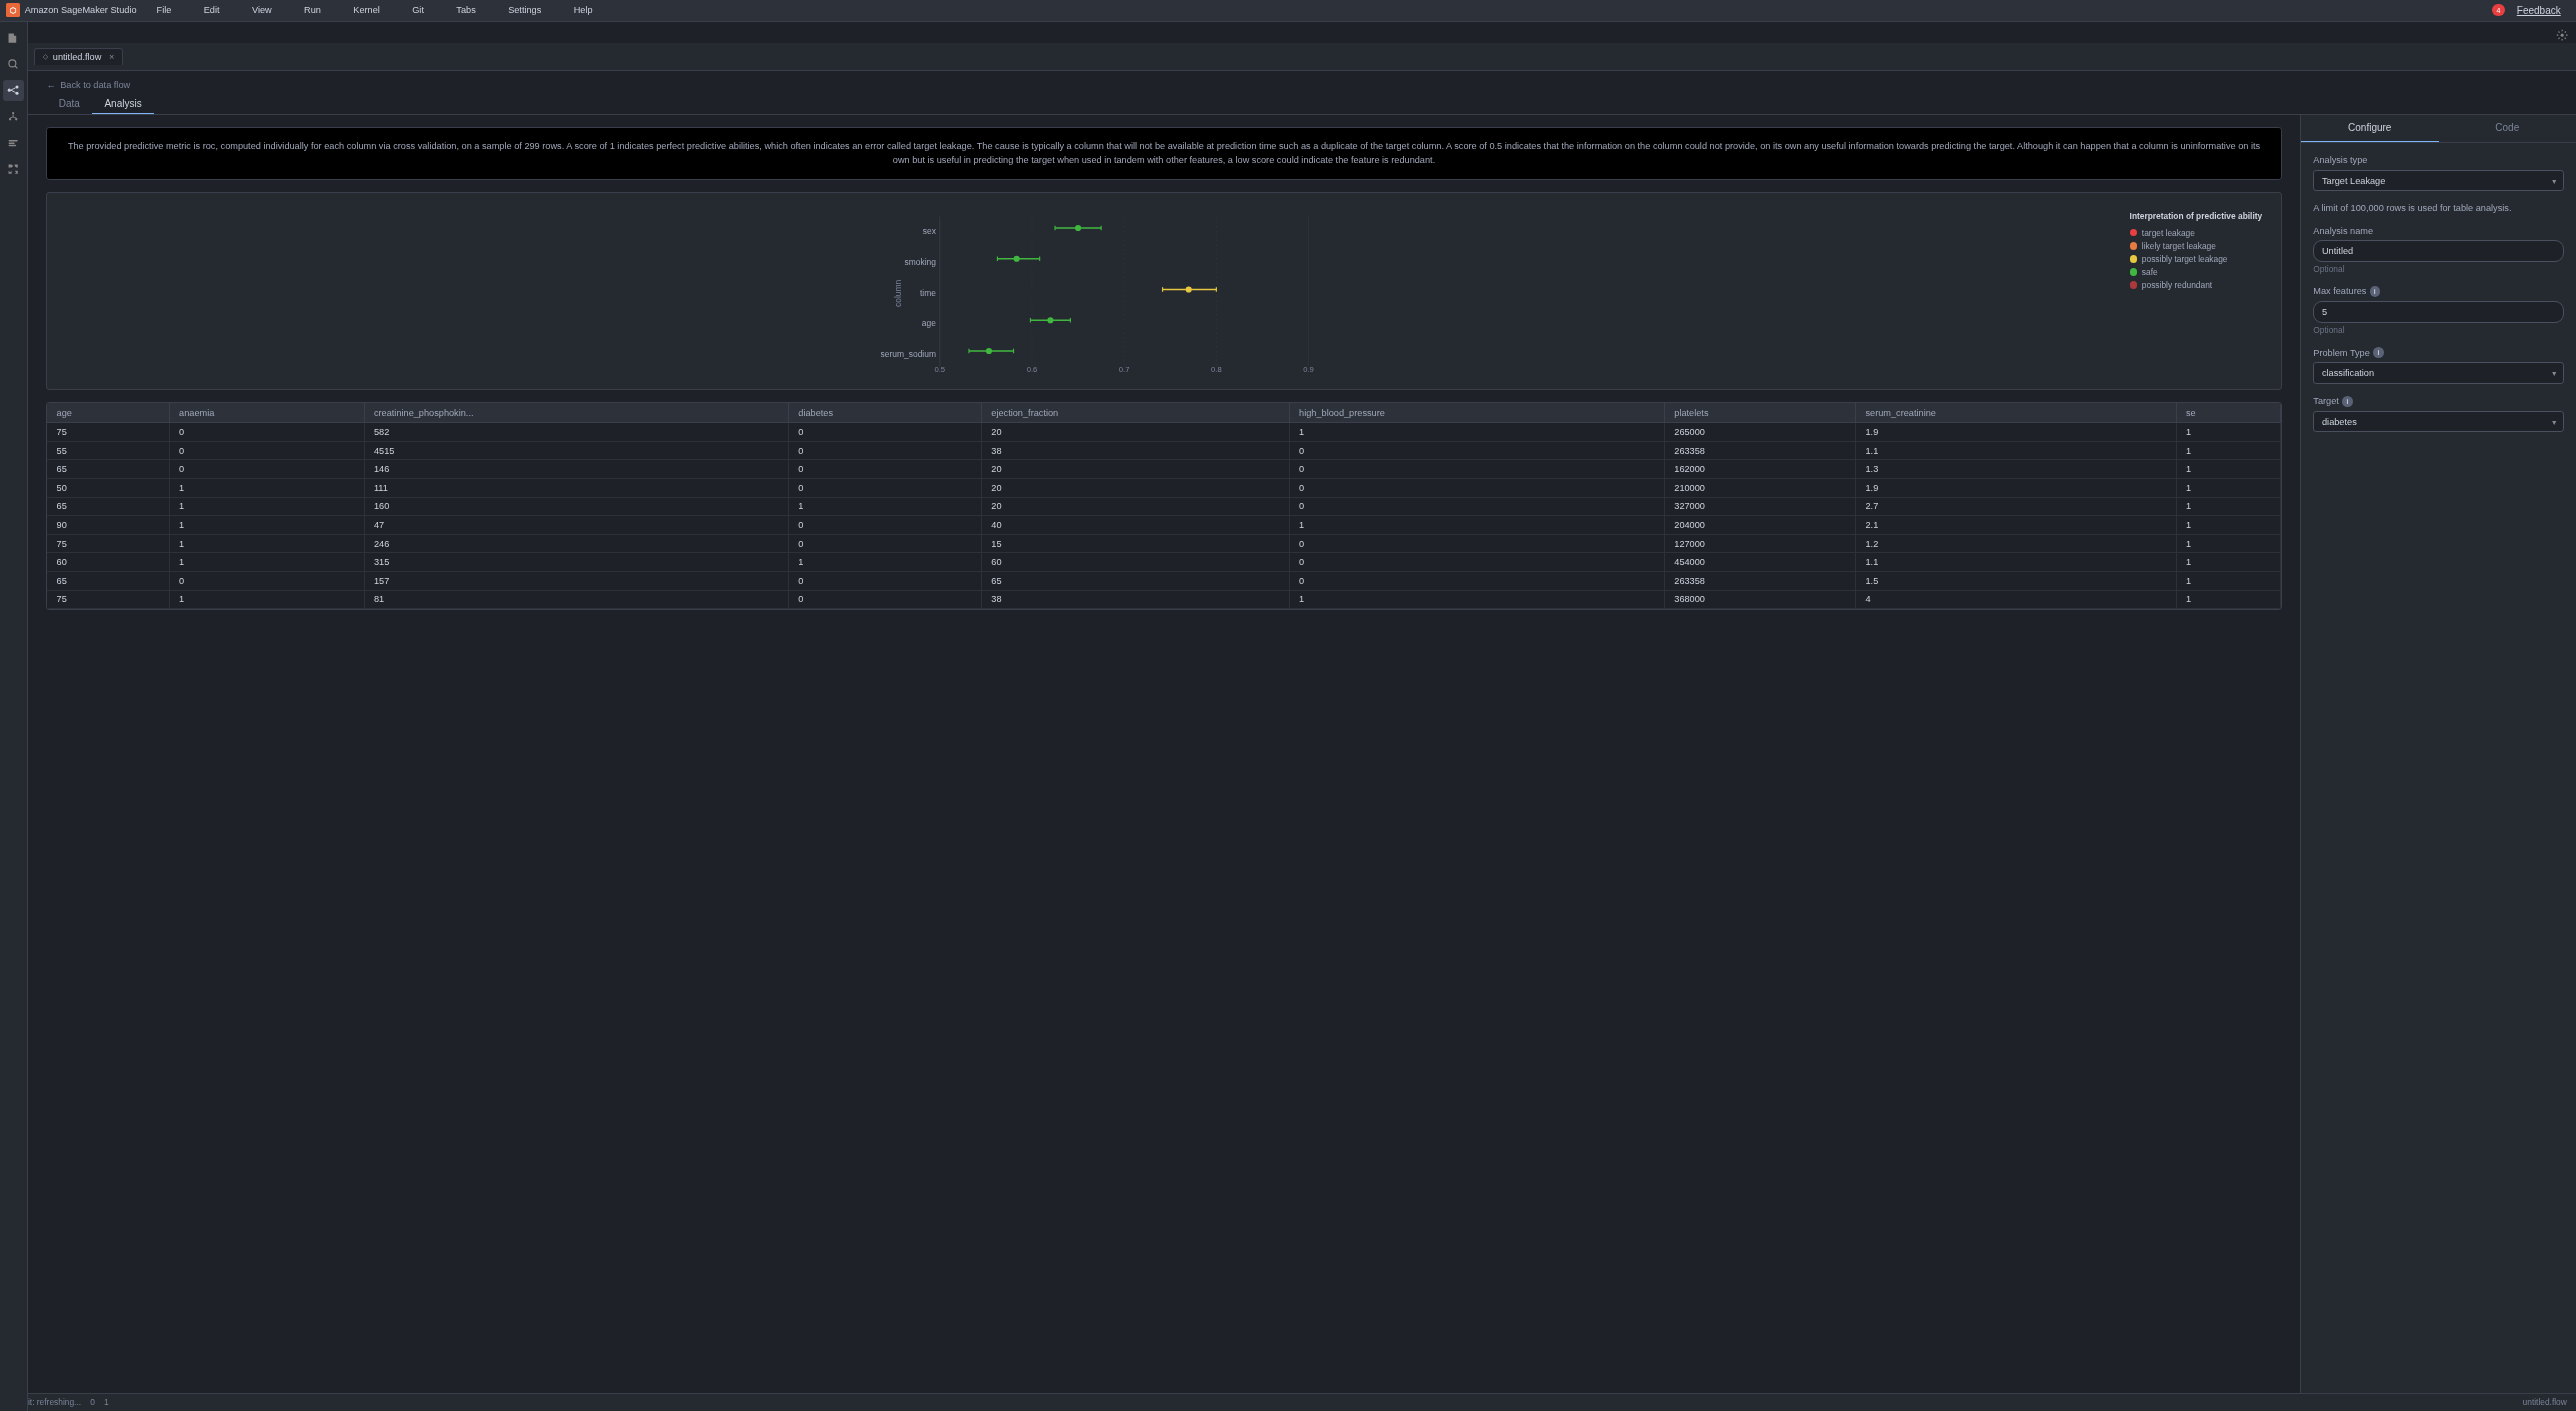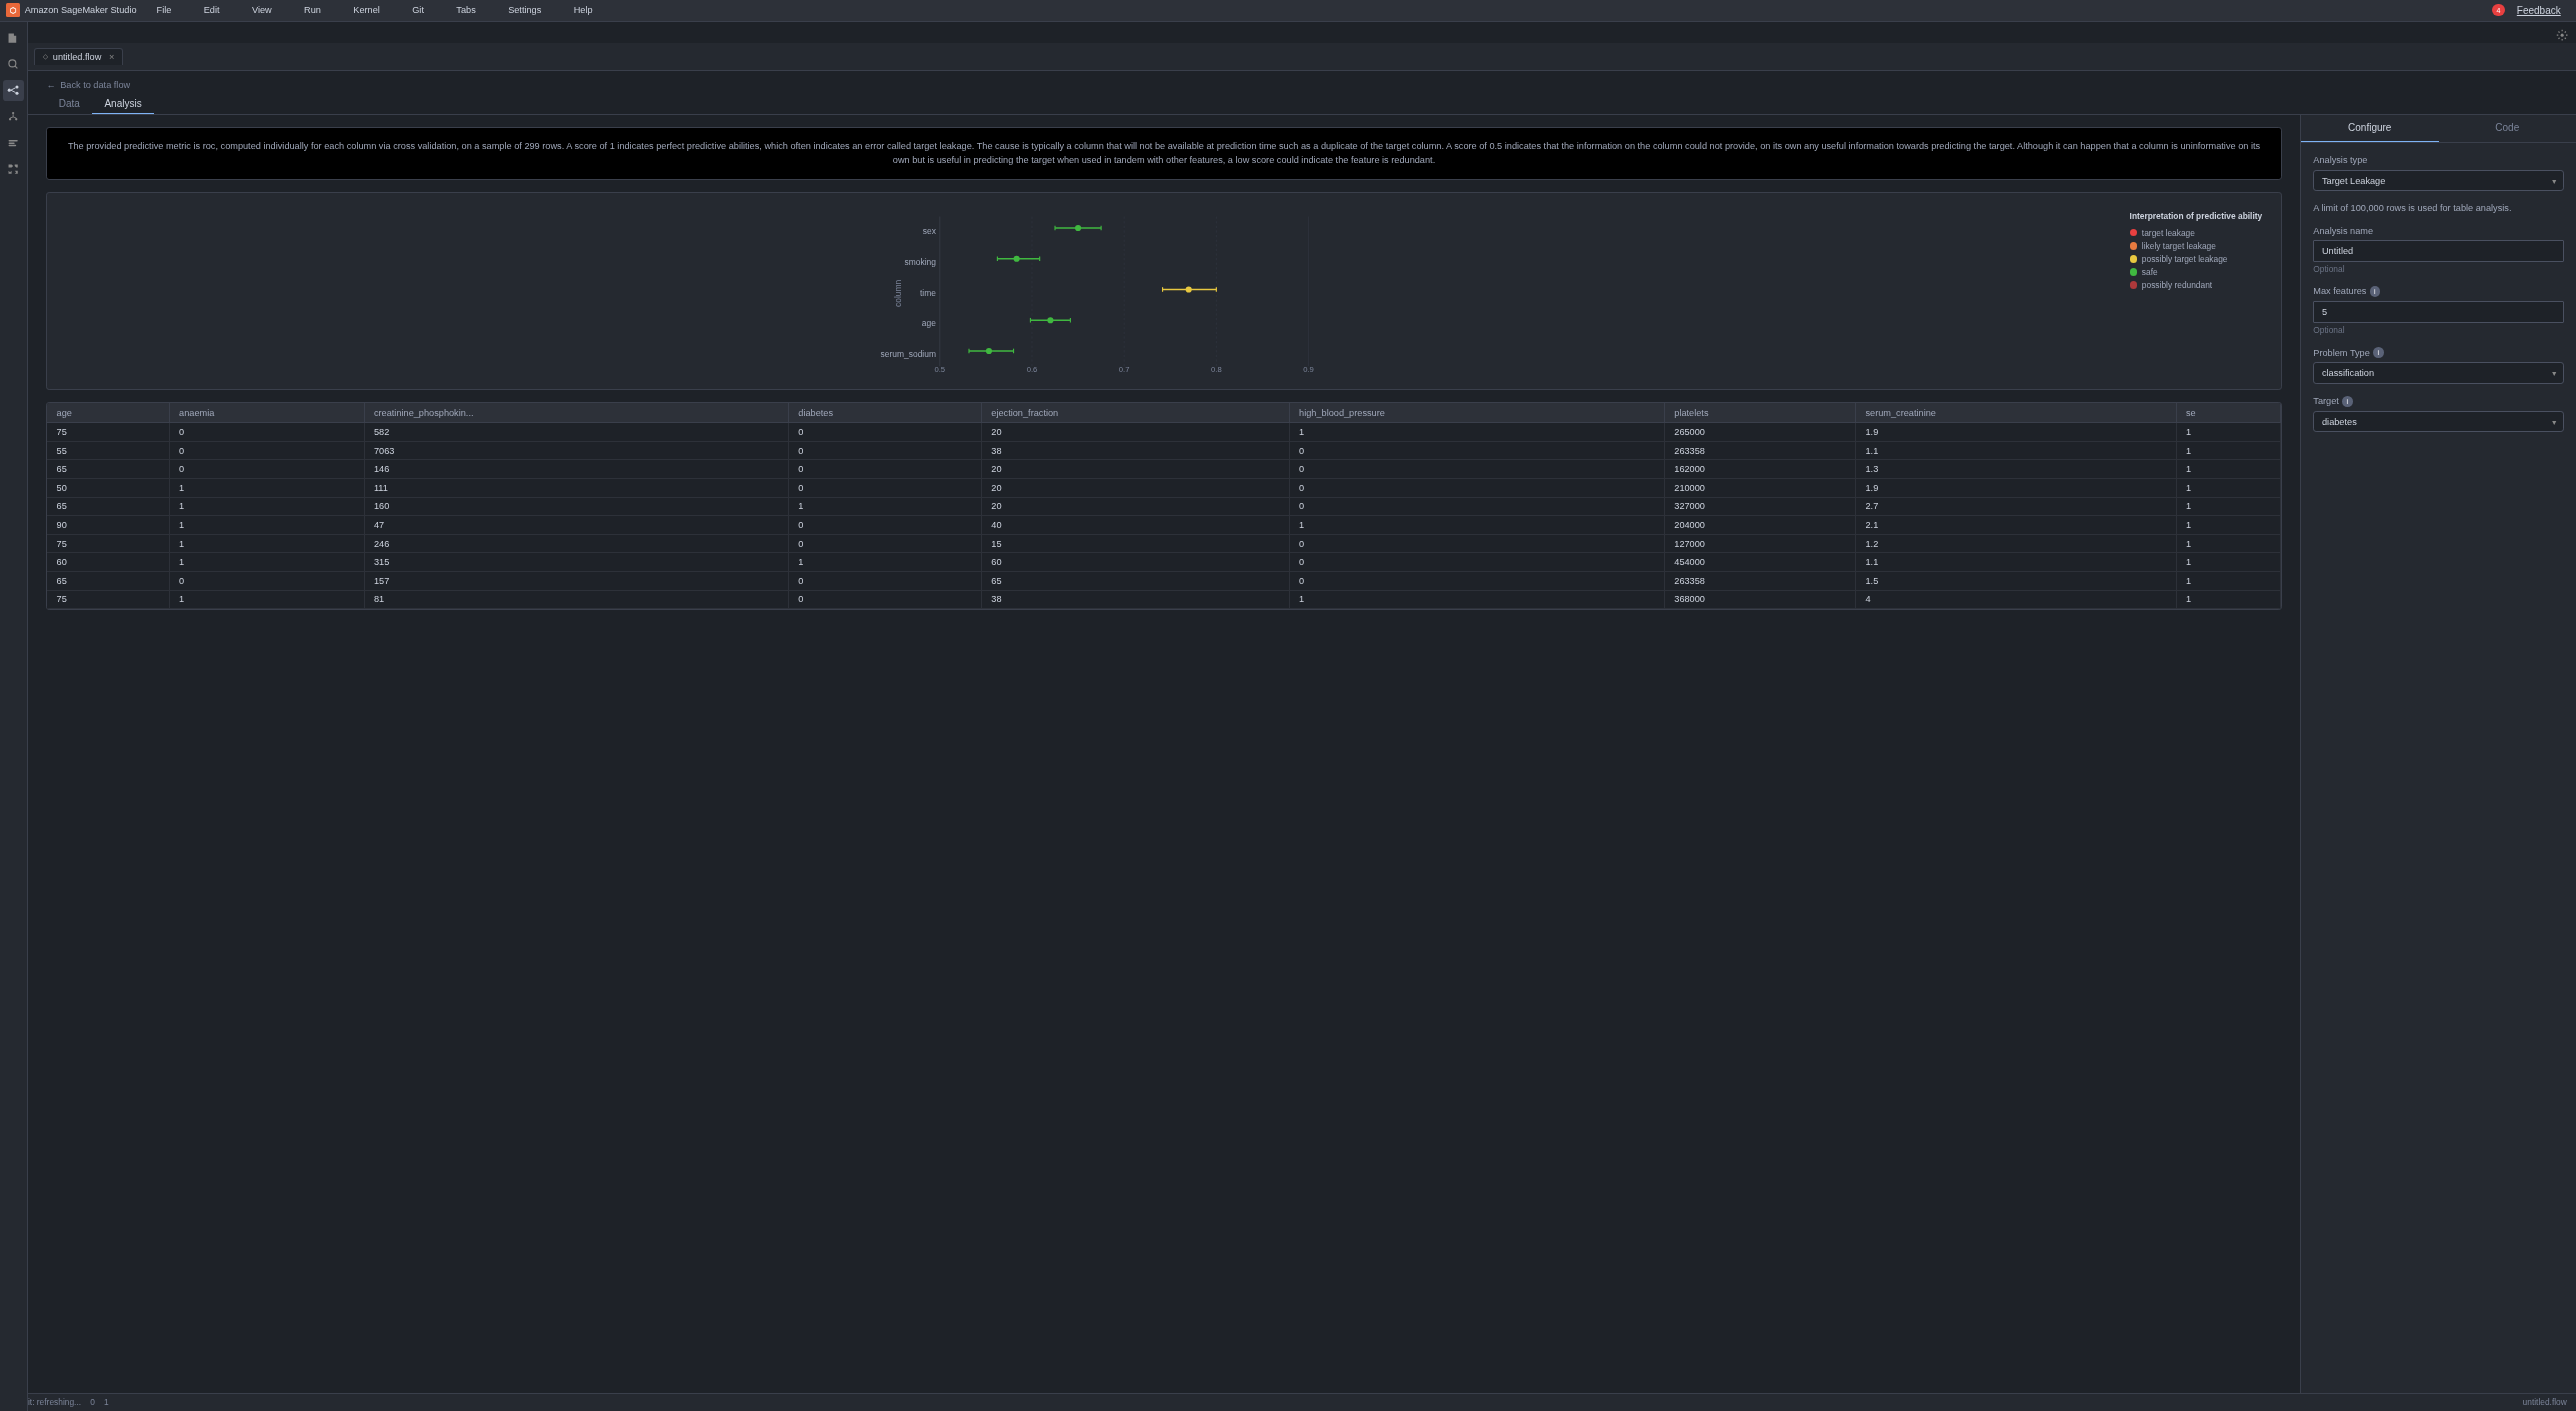--- a/index.html
+++ b/index.html
@@ -330,21 +330,21 @@
     .select-wrapper::after {
       content: '▼';
       position: absolute; right: 6.1px; top: 50%; transform: translateY(-50%);
       font-size: 7px; color: #888; pointer-events: none;
     }
 
     .text-input {
       width: 100%;
       background: #1e2228;
       border: 0.8px solid #4a5060;
-      border-radius: 1px;
+      border-radius: 9px;
       color: #cdd3de;
       padding: 4.6px 7.7px;
       font-size: 9.2px;
     }
 
     .hint-text {
       font-size: 8.4px;
       color: #6b7385;
       margin-top: 2.3px;
     }
@@ -627,21 +627,21 @@
                   <td>0</td>
                   <td>20</td>
                   <td>1</td>
                   <td>265000</td>
                   <td>1.9</td>
                   <td>1</td>
                 </tr>
                 <tr>
                   <td>55</td>
                   <td>0</td>
-                  <td>7063</td>
+                  <td>4515</td>
                   <td>0</td>
                   <td>38</td>
                   <td>0</td>
                   <td>263358</td>
                   <td>1.1</td>
                   <td>1</td>
                 </tr>
                 <tr>
                   <td>65</td>
                   <td>0</td>

